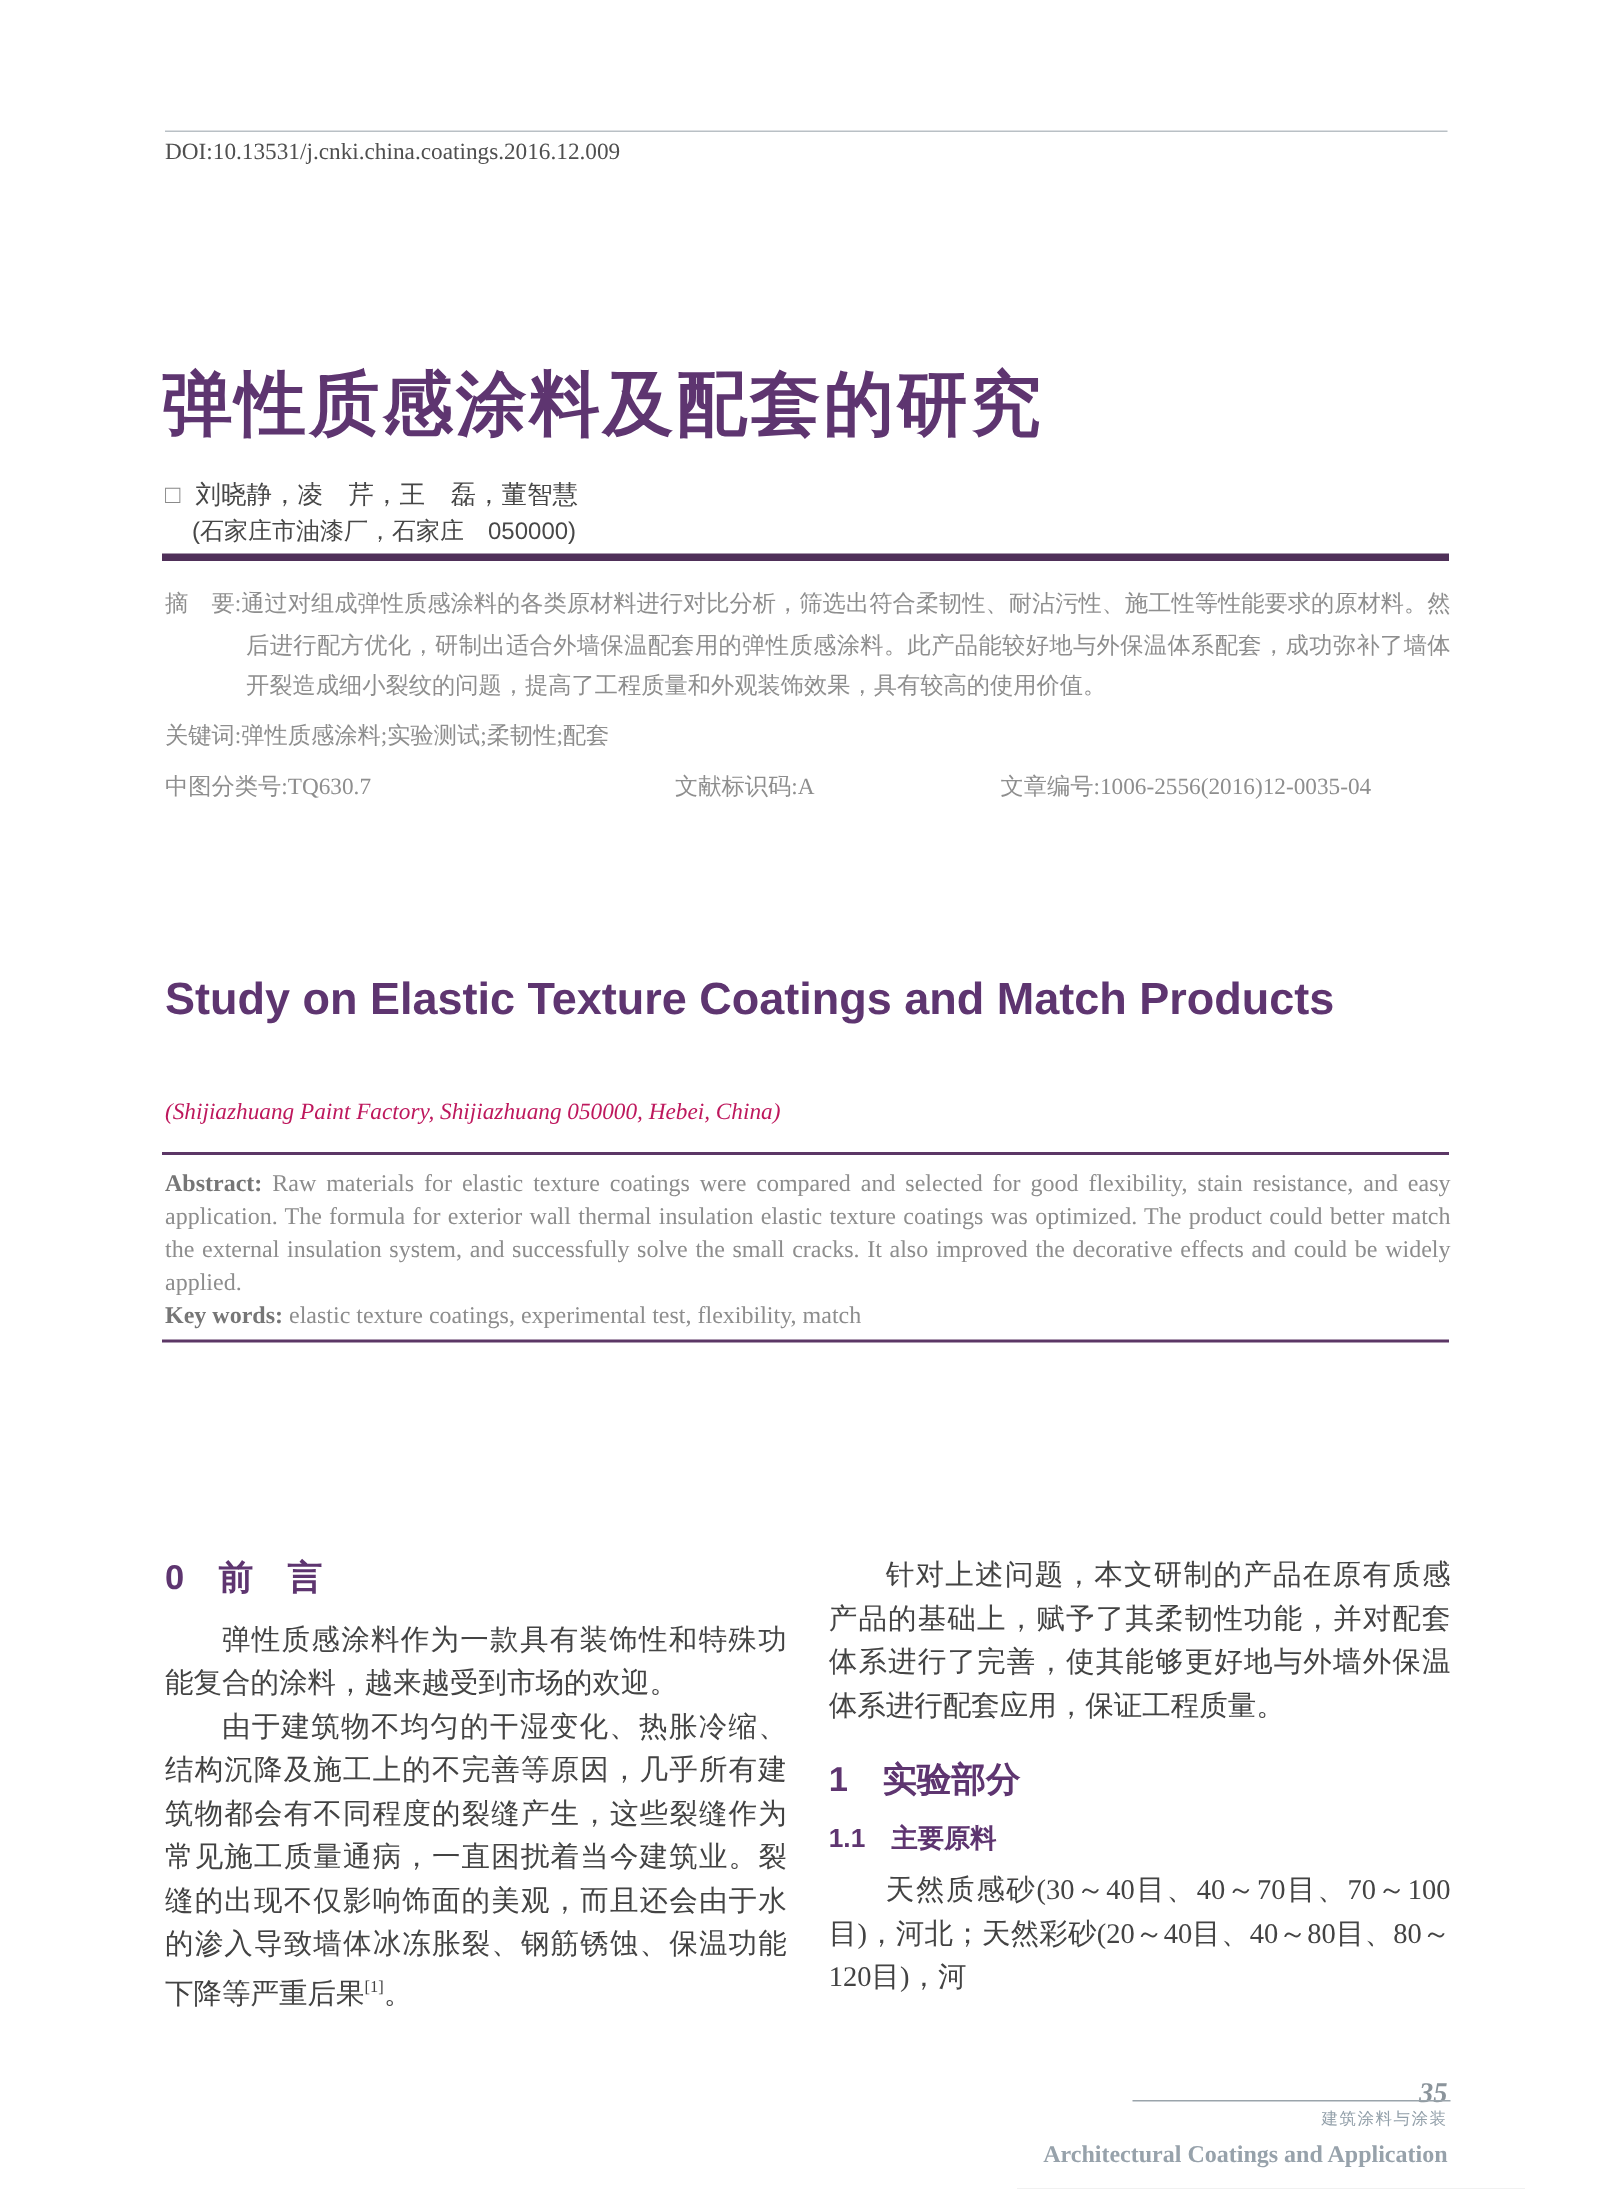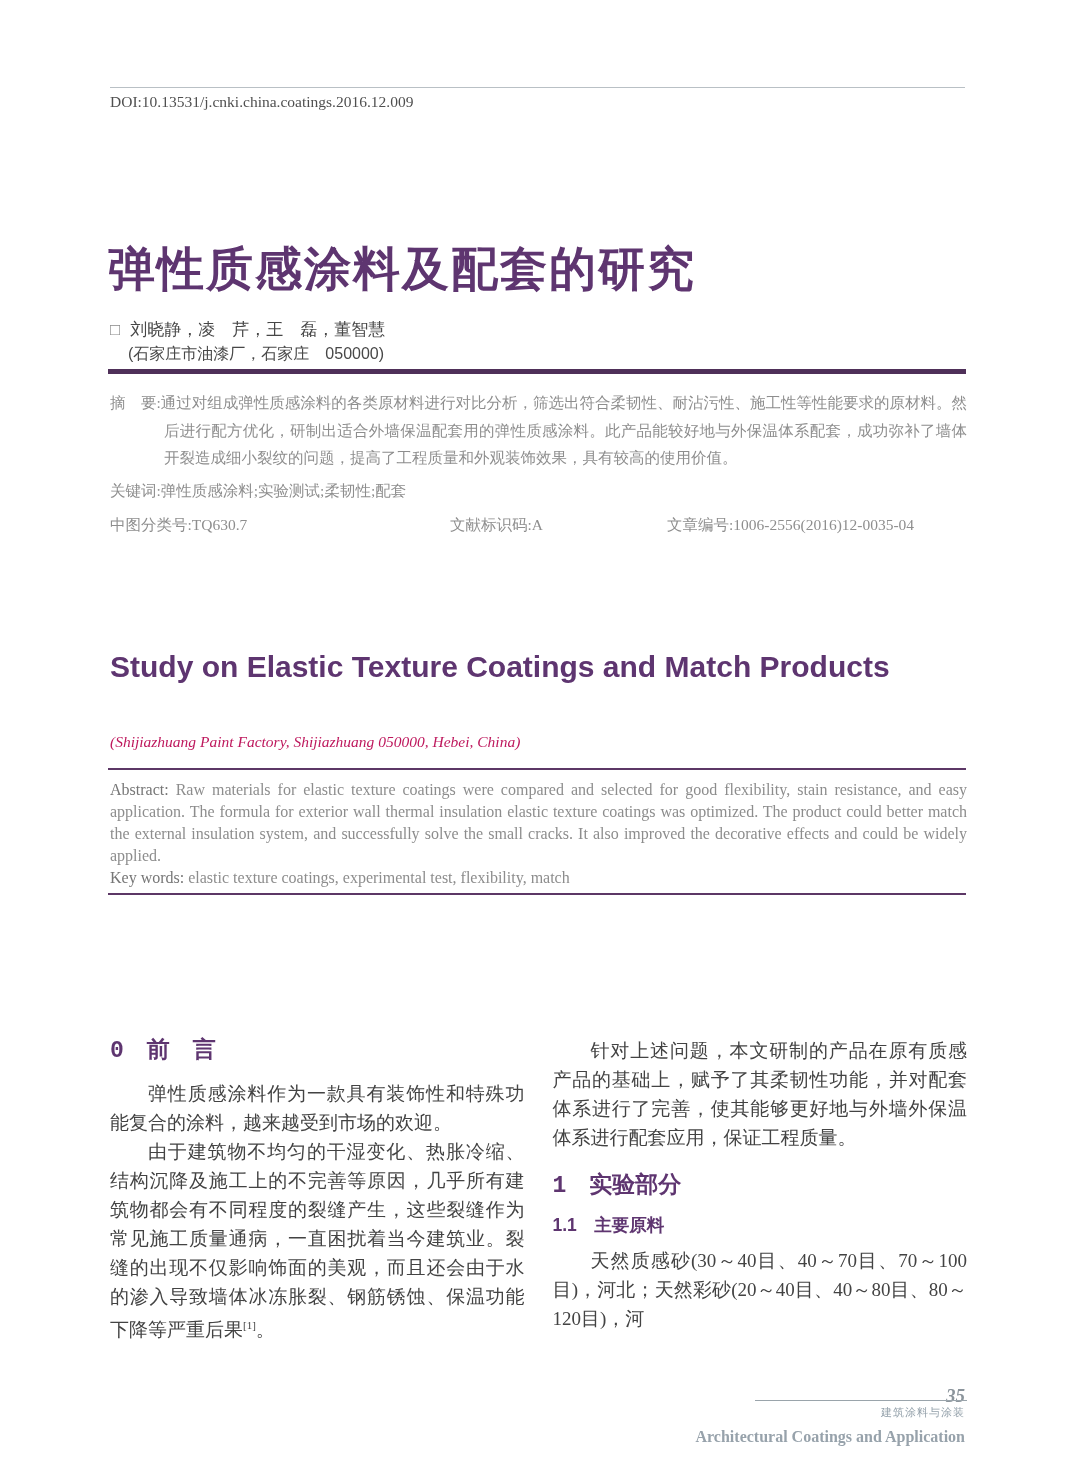--- a/index.html
+++ b/index.html
@@ -59,33 +59,33 @@
     font-style:italic; font-family:"Liberation Serif", serif;
   }
   .rule-thin1 { position:absolute; top:768px; left:108px; width:858px; height:2px; background:#5c3766; }
 
   
   .abs-en {
     position:absolute; top:779px; left:110px; width:857px;
     color:#8d8d8d; font-size:16px; line-height:22px;
     font-family:"Liberation Serif", serif; text-align:justify;
   }
-  .abs-en .blabel { font-weight:normal; color:#767676; }
+  .abs-en .blabel { font-weight:bold; color:#767676; }
   .rule-thin2 { position:absolute; top:893px; left:108px; width:858px; height:2px; background:#5c3766; }
 
   
   .columns {
     position:absolute; top:1036px; left:110px; width:857px;
     display:flex; gap:28px;
     font-family:"Liberation Serif", serif;
   }
   .col { flex:1; color:#434343; font-size:19px; line-height:29px; text-align:justify; }
   .h-sec {
     color:#5e3570; font-size:23px; font-weight:bold; line-height:30px;
-    font-family:Liberation Mono, monospace; margin-bottom:13px;
+    font-family:Liberation Sans, sans-serif; margin-bottom:13px;
   }
   .h-sub {
     color:#5e3570; font-size:17.5px; font-weight:bold; line-height:24px;
     font-family:"Liberation Sans", sans-serif; margin:10px 0 9px 0;
   }
   .col p { text-indent:2em; }
   .col .h1x { margin-top:19px; margin-bottom:12px; }
   sup.ref { font-size:11px; color:#434343; }
 
   

